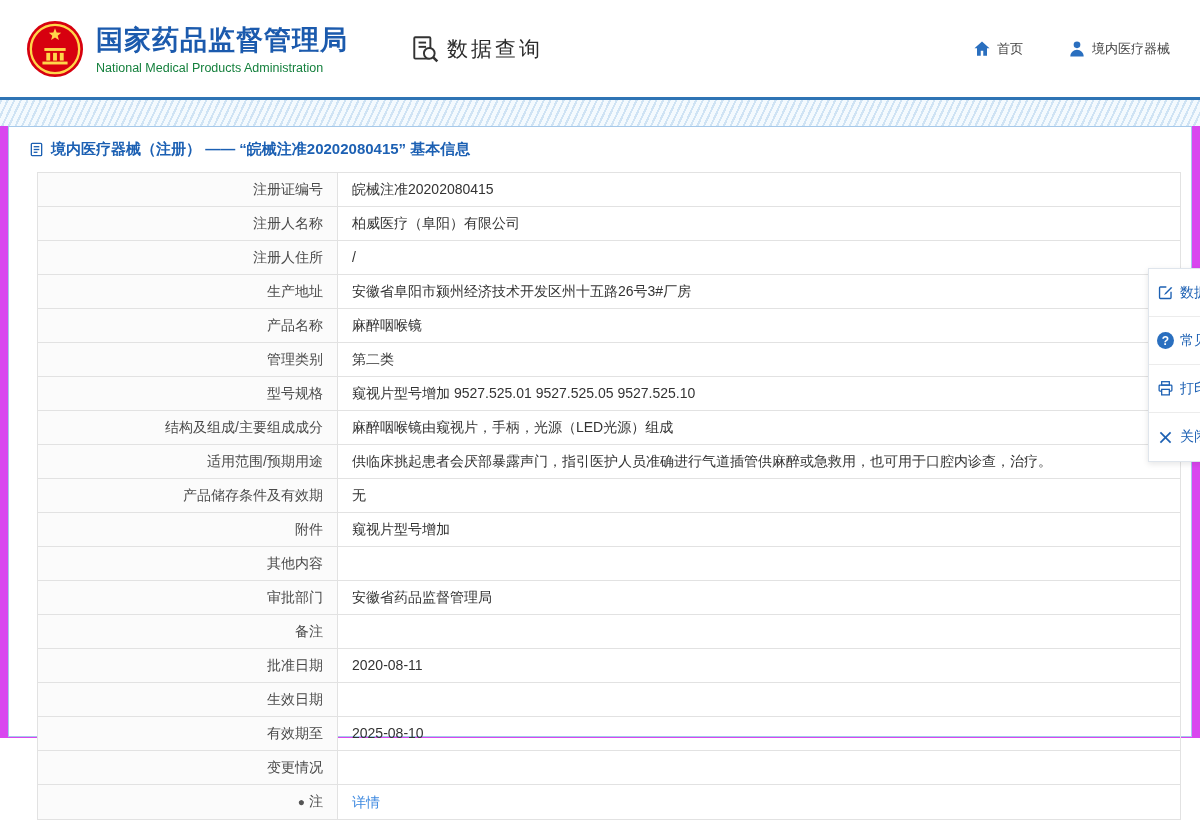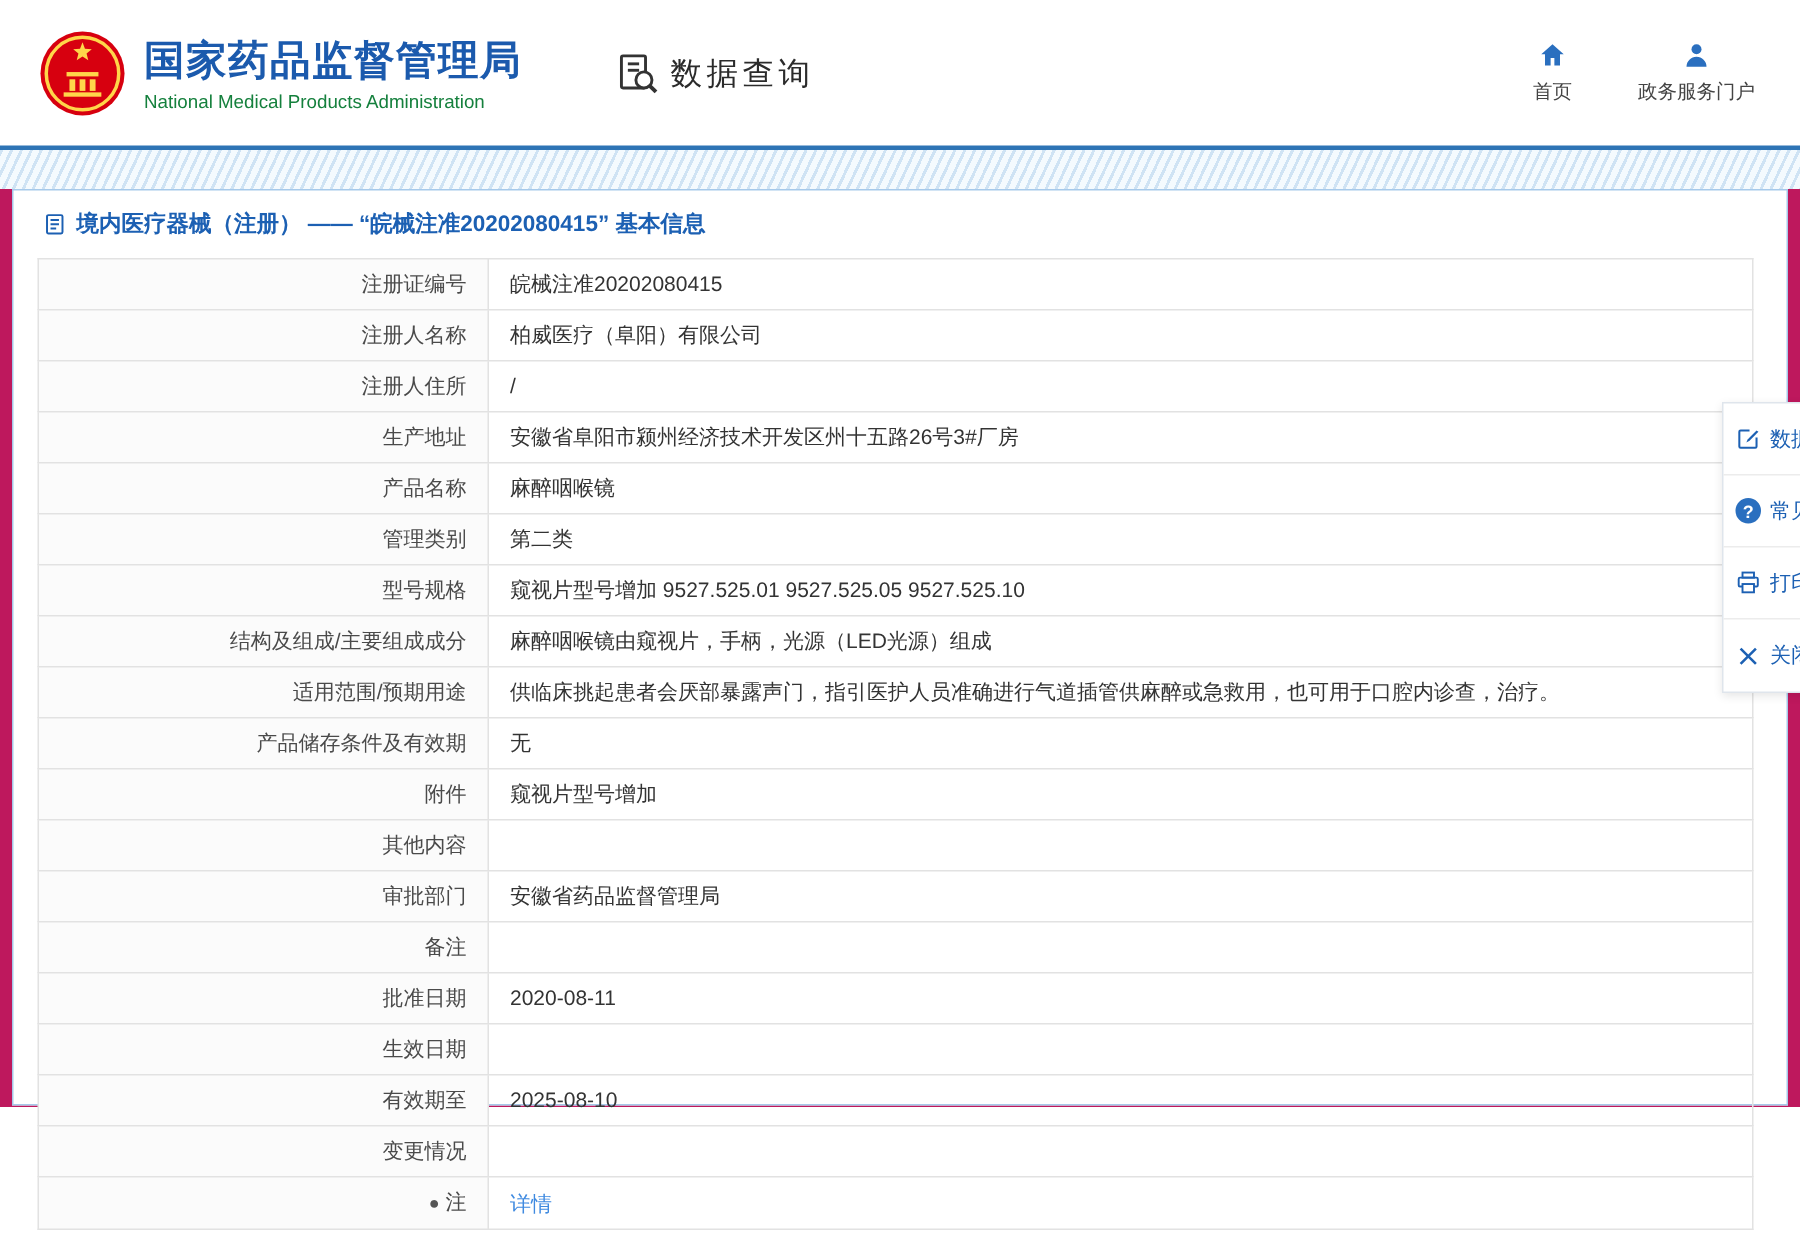--- a/index.html
+++ b/index.html
@@ -10,37 +10,37 @@
   .header { height:97px; display:flex; align-items:center; padding:0 26px; background:#fff; }
   .brand { display:flex; align-items:center; }
   .emblem { width:58px; height:58px; margin-right:12px; flex:0 0 auto; }
   .brand-text .cn { font-size:27px; font-weight:bold; color:#1b5aad; letter-spacing:1px; }
   .brand-text .en { font-size:12.5px; color:#15803d; margin-top:3px; }
   .query { display:flex; align-items:center; margin-left:62px; gap:7px; cursor:pointer; }
   .query svg { width:30px; height:30px; }
   .query-label { font-size:21px; color:#2b2b2b; letter-spacing:3px; }
   .spacer { flex:1; }
   .nav { display:flex; gap:44px; padding-right:4px; }
-  .nav-item { display:flex; flex-direction:column; align-items:center; gap:5px; cursor:pointer;justify-content:center; }
+  .nav-item { display:flex; flex-direction:row; align-items:center; gap:5px; cursor:pointer;justify-content:center; }
   .nav-item svg { width:20px; height:20px; fill:#2a6fbf; }
   .nav-item .lbl { font-size:13px; color:#444; }
 
   .divider { height:3px; background:#2e74b5; }
 
   
-  .content { position:relative; height:638px; background:#be185d; }
+  .content { position:relative; height:638px; background:#d946ef; }
   .hatch { position:absolute; top:0; left:0; right:0; height:26px;
     background:repeating-linear-gradient(115deg,#cfe3f4 0 2px,#f4fafe 2px 6px); }
   .panel { position:absolute; top:26px; left:8px; width:1184px; bottom:1px;
     background:#fff; border:1px solid #a6c9ea; }
   .panel-title { display:flex; align-items:center; gap:7px; padding:13px 20px 9px;
     color:#1c60b3; font-size:15px; font-weight:bold; }
   .panel-title svg { width:15px; height:15px; flex:0 0 auto; }
 
-  table.info { border-collapse:collapse; margin:4px 16px 0; width:1144px; font-size:14px; }
+  table.info { border-collapse:collapse; margin:4px 28px 0; width:1144px; font-size:14px; }
   .info td { border:1px solid #e2e2e2; padding:7px 14px; height:19px; line-height:19px; }
   td.cell-label { width:300px; text-align:right; color:#4a4a4a; background:#fbfbfb; white-space:nowrap; }
   td.cell-value { color:#333; }
   td.cell-value a { color:#3f8ae0; text-decoration:none; cursor:pointer;text-align:center; }
   .note-icon { color:#555; margin-right:4px; font-size:12px; }
 
   
   .side-panel { position:absolute; top:168px; left:1148px; width:150px; background:#fff;
     border:1px solid #dfe5ec; box-shadow:0 2px 6px rgba(0,0,0,.10); }
   .side-item { height:48px; display:flex; align-items:center; gap:6px; padding:0 8px;
@@ -89,21 +89,21 @@
       <svg viewBox="0 0 24 24">
         <path d="M12 3l9 8h-3v9h-4.5v-6h-3v6H6v-9H3z"></path>
       </svg>
       <span class="lbl">首页</span>
     </div>
     <div class="nav-item">
       <svg viewBox="0 0 24 24">
         <circle cx="12" cy="7" r="4"></circle>
         <path d="M4 21c0-4.4 3.6-8 8-8s8 3.6 8 8z"></path>
       </svg>
-      <span class="lbl">政务服务门户</span>
+      <span class="lbl">境内医疗器械</span>
     </div>
   </div>
 </div>
 
 <div class="divider"></div>
 
 <div class="content">
   <div class="hatch"></div>
 
   <div class="panel">

